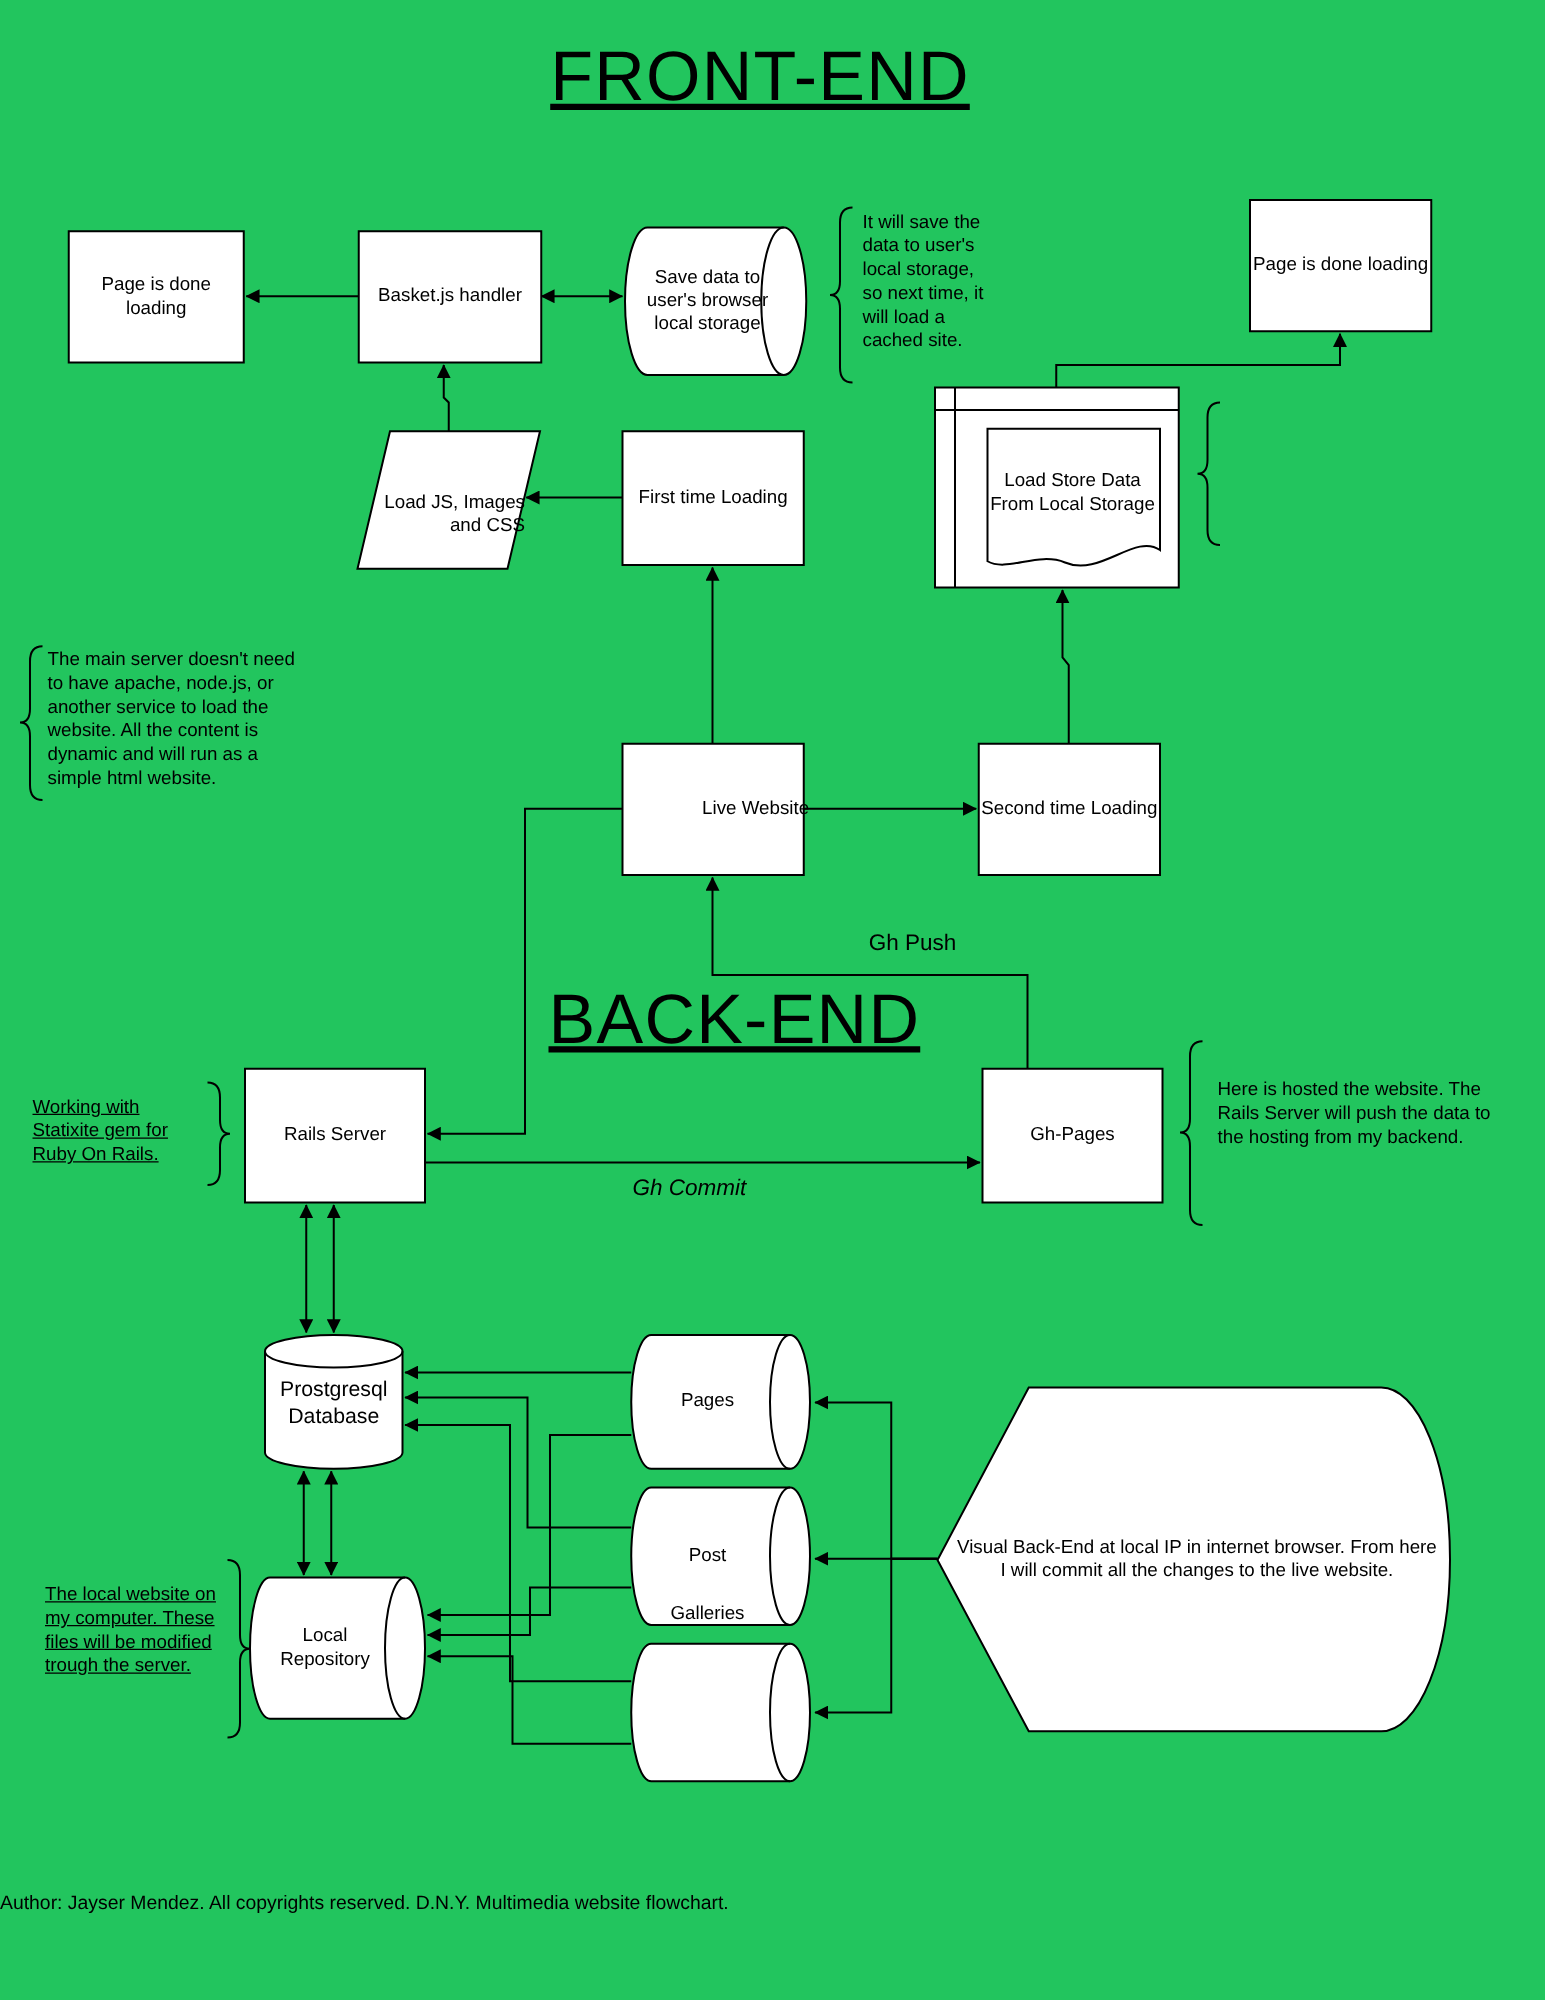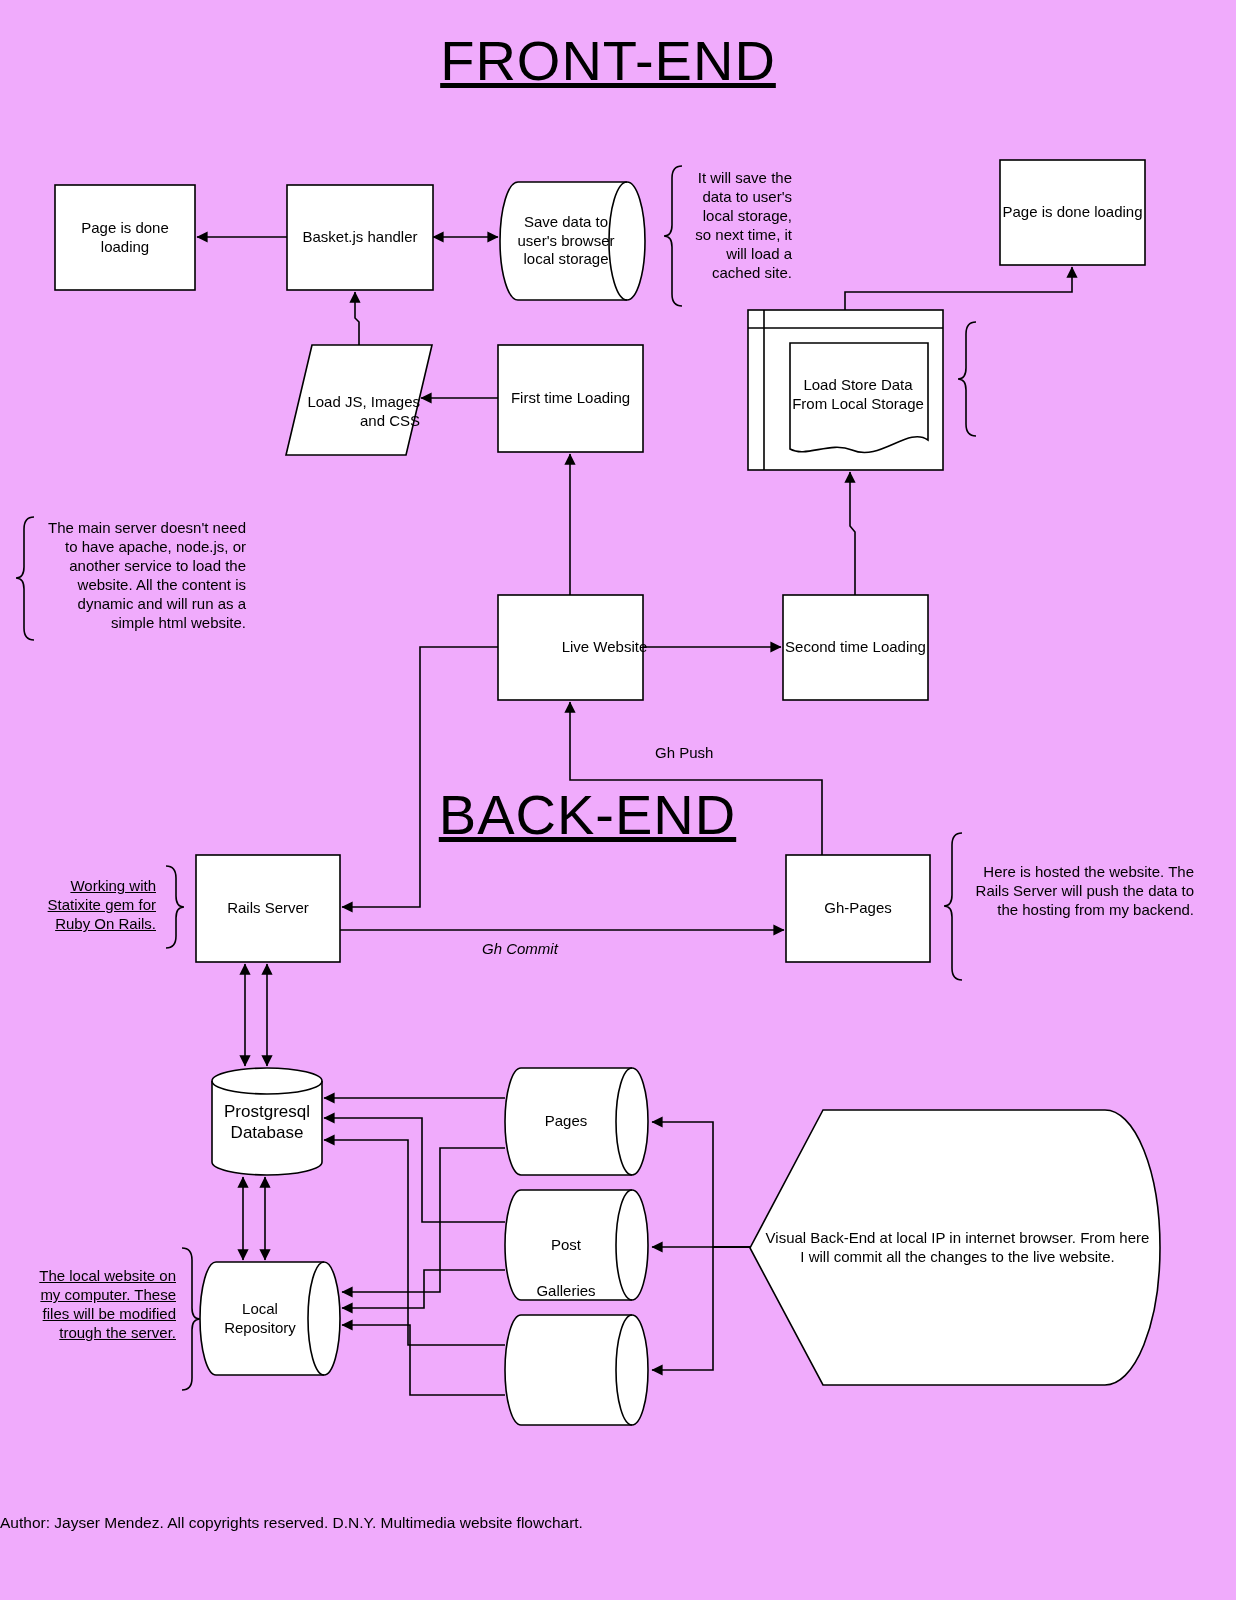--- a/index.html
+++ b/index.html
@@ -1,23 +1,23 @@
 <!DOCTYPE html>
 <html><head>
 <meta charset="utf-8">
 <style>
   html,body{margin:0;padding:0;background:#fff;}
-  .canvas{position:relative;width:1236px;height:1600px;background:#f0abfc;
+  .canvas{position:relative;width:1236px;height:1600px;background:#22c55e;
           font-family:"Liberation Sans",sans-serif;color:#000;overflow:hidden;}
   svg.layer{position:absolute;left:0;top:0;width:1236px;height:1600px;}
   .lbl{position:absolute;display:flex;align-items:center;justify-content:center;
        text-align:center;font-size:15px;line-height:1.25;}
-  .note{position:absolute;font-size:15px;line-height:1.27;text-align:right;}
+  .note{position:absolute;font-size:15px;line-height:1.27;text-align:left;}
   .note.center{text-decoration:underline;}
-  .edge-lbl{position:absolute;font-size:15px;text-align:left;}
+  .edge-lbl{position:absolute;font-size:18px;text-align:right;}
   .title{position:absolute;font-size:56px;text-decoration:underline;text-align:center;
          font-weight:400;letter-spacing:1px;}
   .footer{position:absolute;font-size:15.5px;}
   .big-lbl{font-size:17px;}
 </style>
 </head>
 <body>
 
 <div class="canvas">
 

